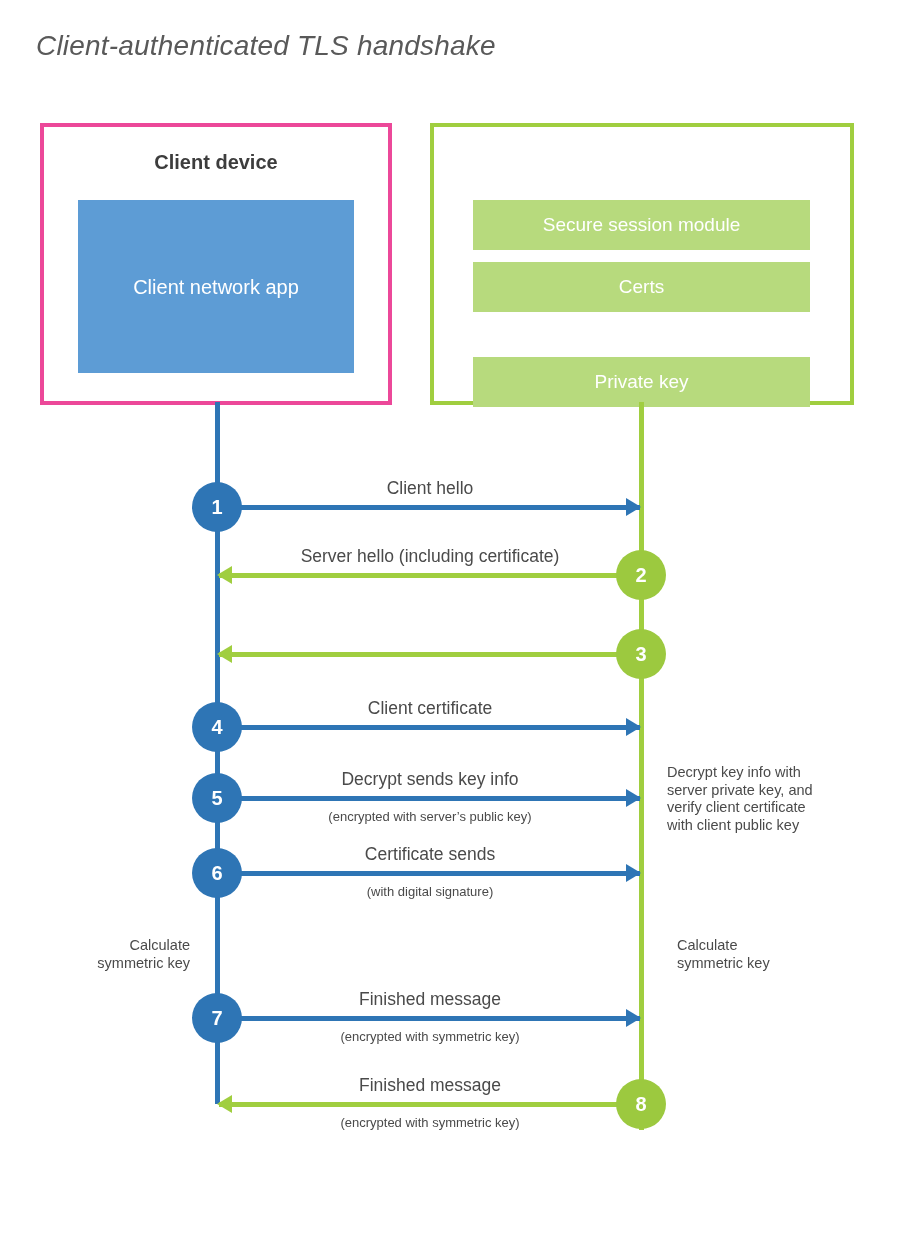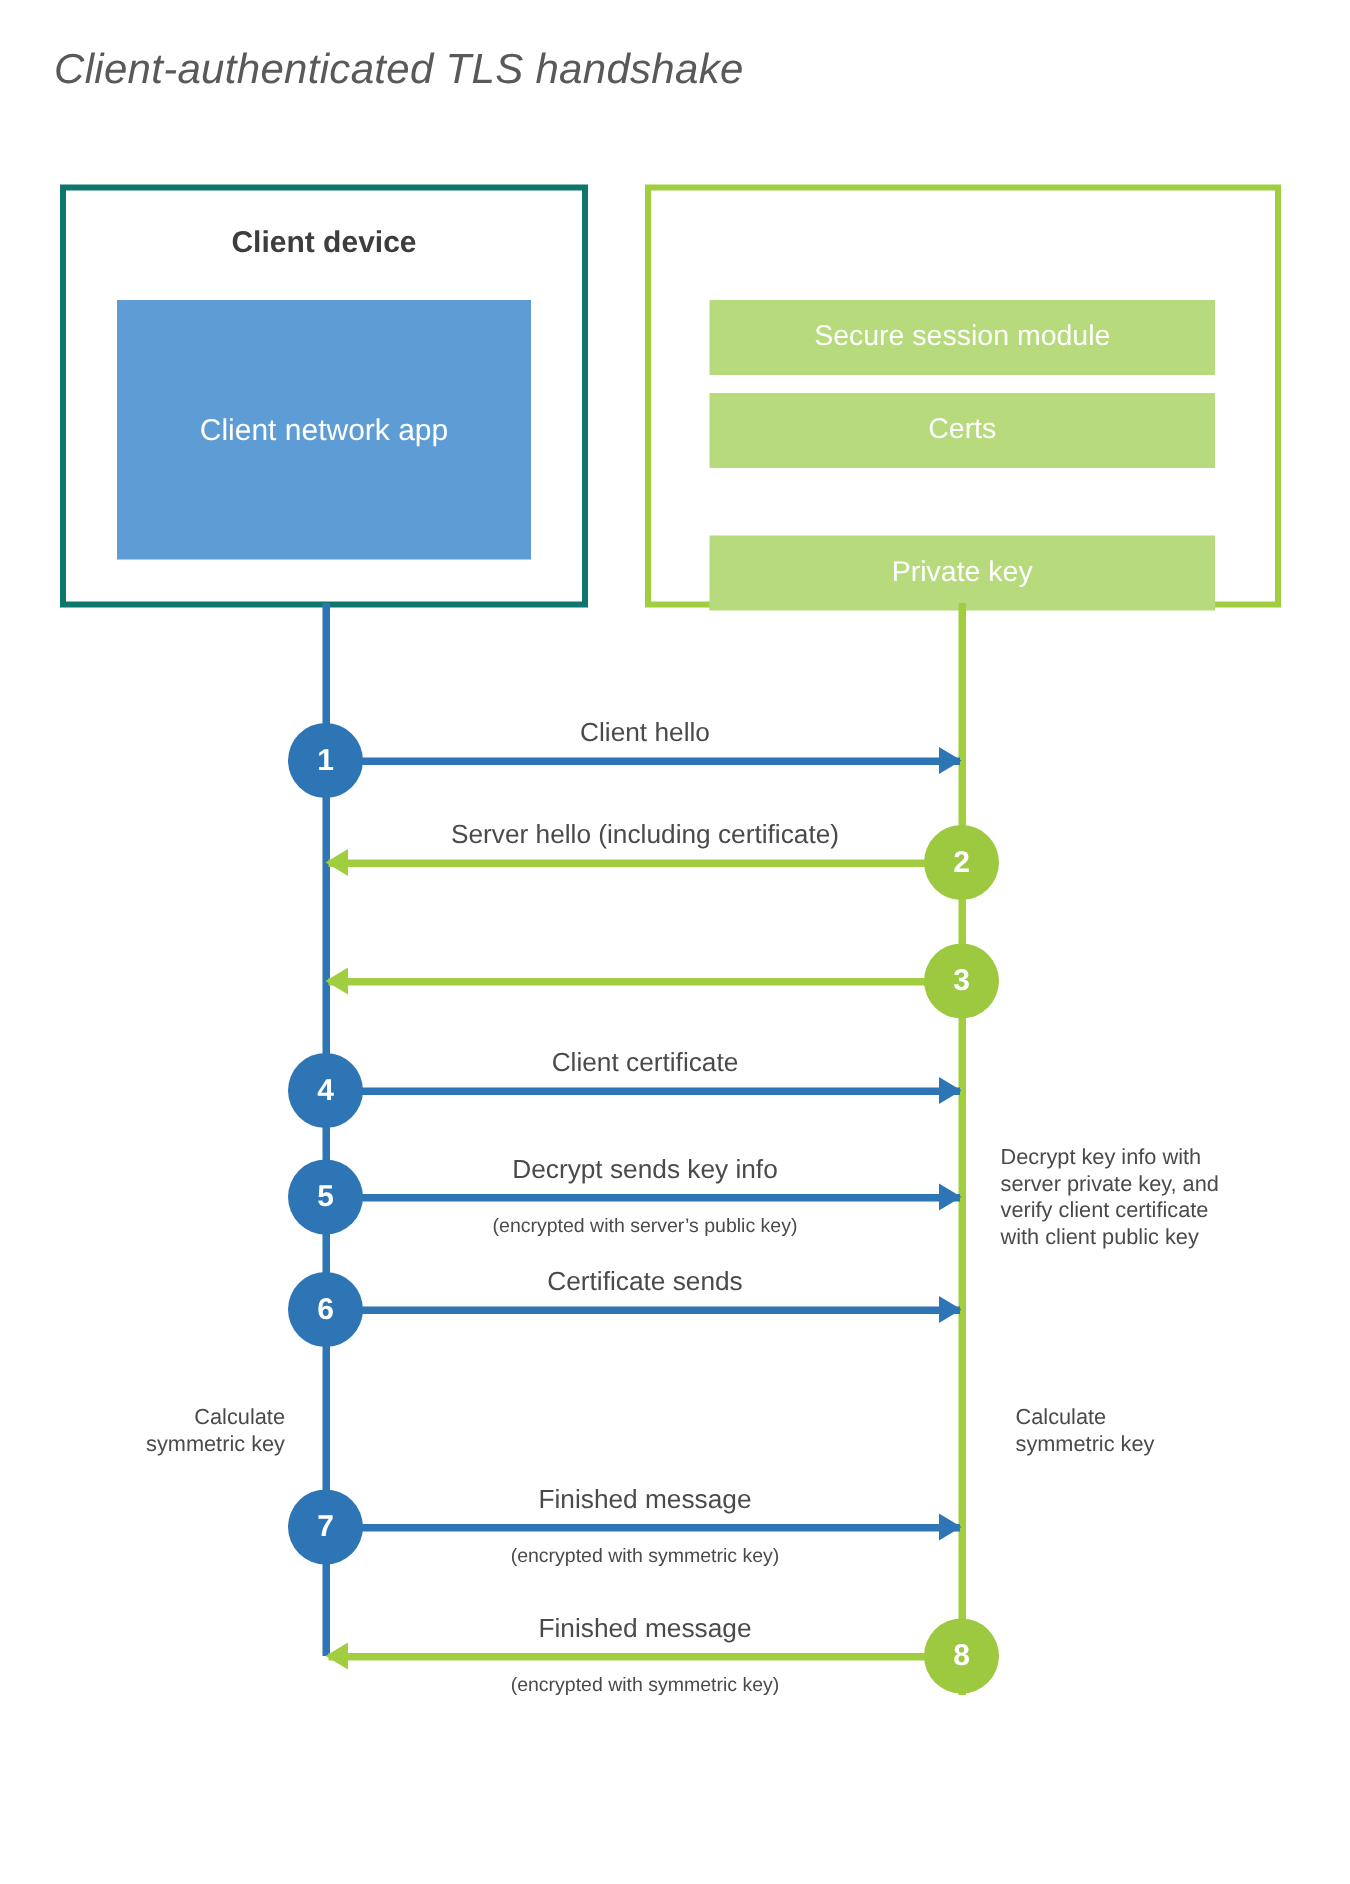--- a/index.html
+++ b/index.html
@@ -6,21 +6,21 @@
   .canvas{
     position:relative;width:900px;height:1256px;background:#ffffff;
     font-family:"Liberation Sans",sans-serif;overflow:hidden;
   }
   .page-title{
     position:absolute;left:36px;top:30px;margin:0;
     font-size:28px;font-weight:300;color:#595959;letter-spacing:.2px;font-style:italic;
   }
   
   .actor-box{position:absolute;top:123px;height:282px;background:#fff;box-sizing:border-box;}
-  .client-box{left:40px;width:352px;border:4px solid #0f766e;}
+  .client-box{left:40px;width:352px;border:4px solid #ec4899;}
   .server-box{left:430px;width:424px;border:4px solid #a0ce3f;}
   .box-title{
     position:absolute;left:0;right:0;top:24px;text-align:center;
     font-size:20px;font-weight:bold;color:#3d3d3d;
   }
   .client-app{
     position:absolute;left:34px;top:73px;width:276px;height:173px;background:#5d9cd5;
     display:flex;align-items:center;justify-content:center;text-align:left;
     color:#ffffff;font-size:20px;line-height:30px;
   }
@@ -110,20 +110,21 @@
   <div class="msg-label" style="top:769px">Decrypt sends key info</div>
   <div class="msg-line blue-bg" style="top:796px"></div>
   <div class="arrow-head head-right" style="top:789px"></div>
   <div class="step-circle blue-circle" style="top:773px">5</div>
   <div class="msg-sublabel" style="top:808px">(encrypted with server’s public key)</div>
 
   <div class="msg-label" style="top:844px">Certificate sends</div>
   <div class="msg-line blue-bg" style="top:871px"></div>
   <div class="arrow-head head-right" style="top:864px"></div>
   <div class="step-circle blue-circle" style="top:848px">6</div>
+  <div class="msg-sublabel" style="top:883px">(with digital signature)</div>
 
   <div class="side-note decrypt-note">Decrypt key info with
 server private key, and
 verify client certificate
 with client public key</div>
   <div class="side-note calc-left">Calculate
 symmetric key</div>
   <div class="side-note calc-right">Calculate
 symmetric key</div>
 

